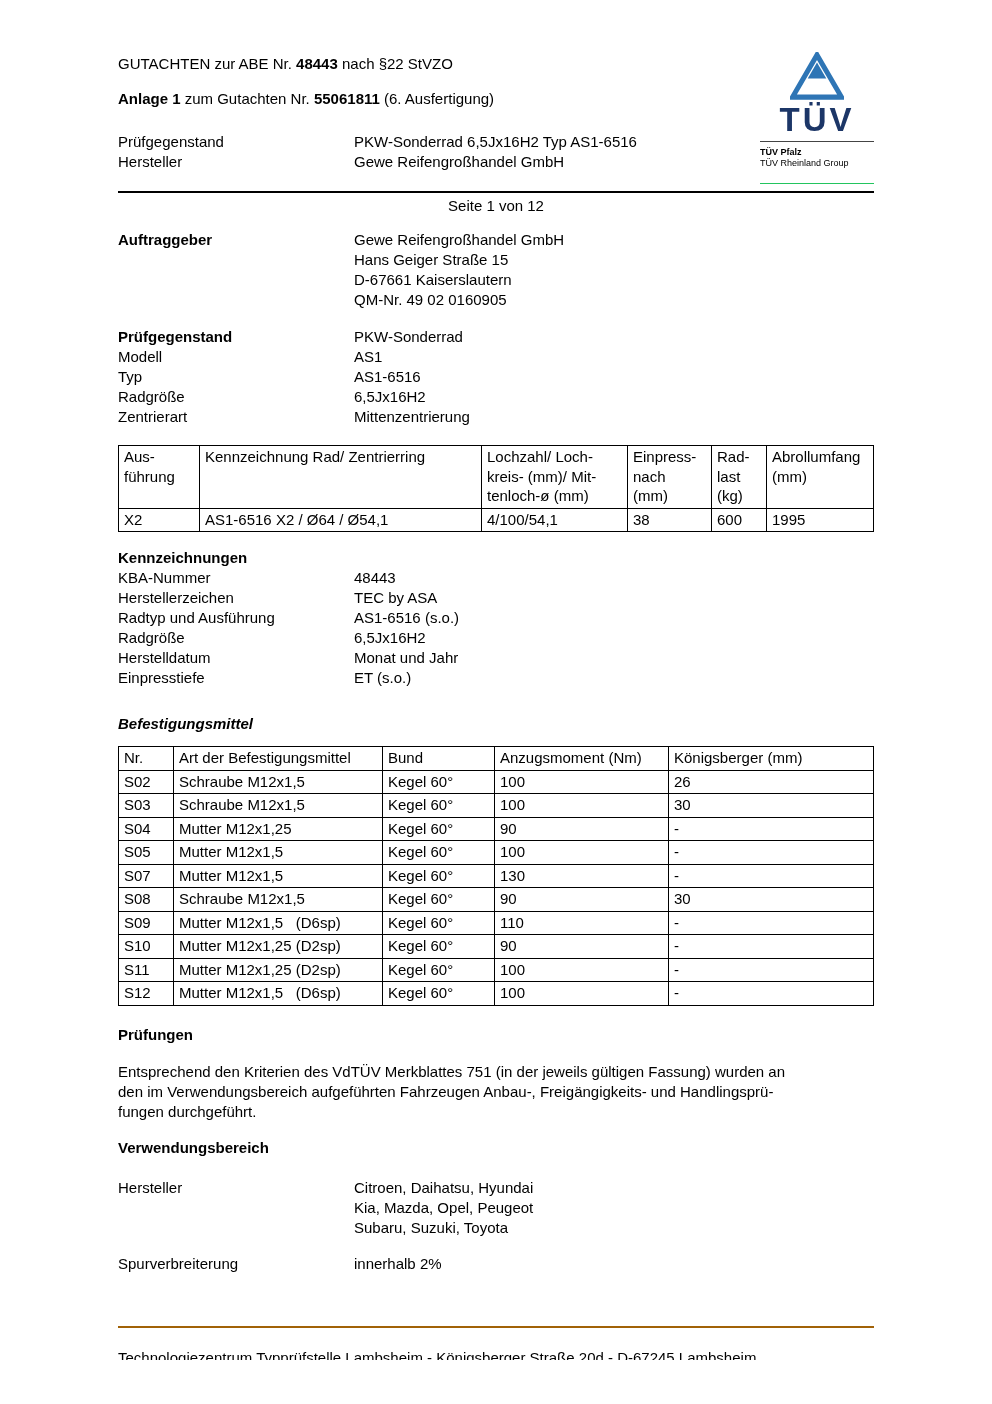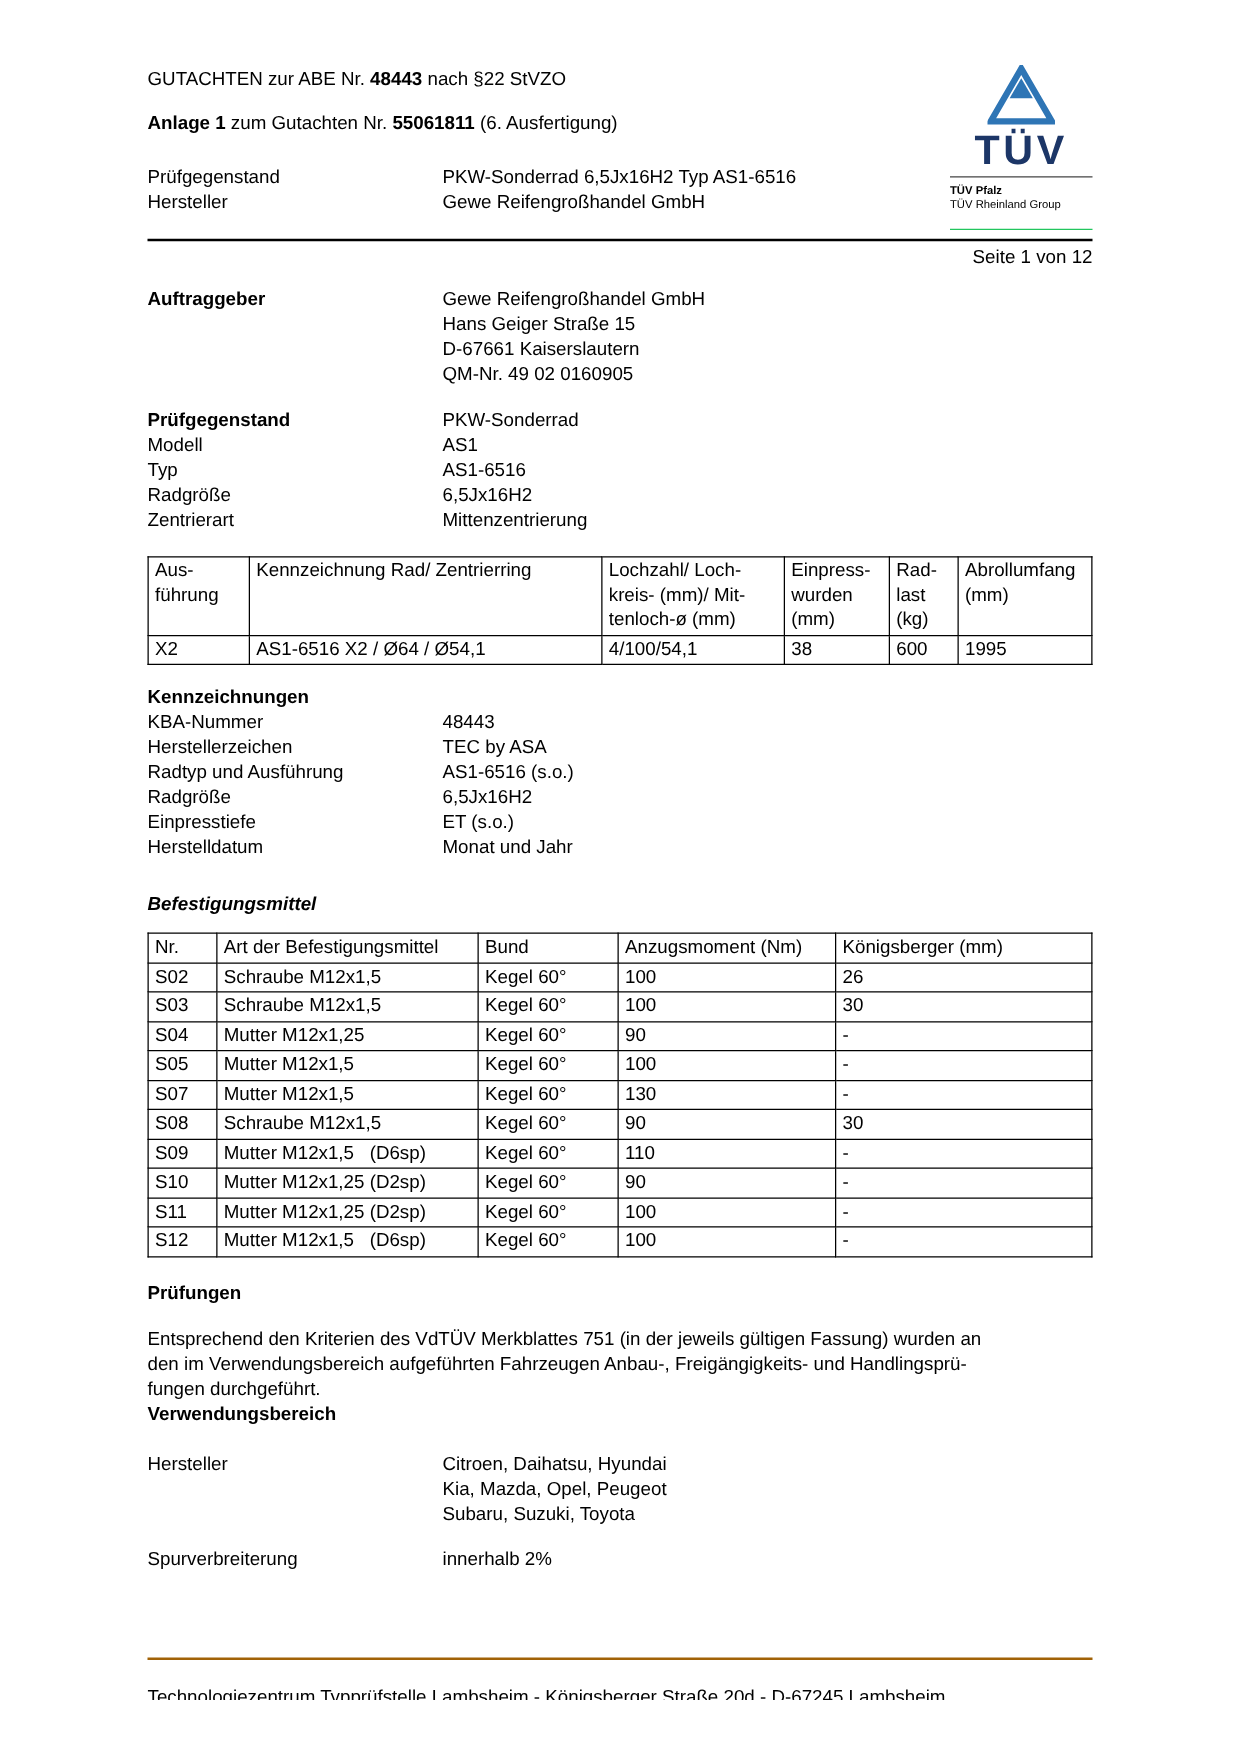--- a/index.html
+++ b/index.html
@@ -20,39 +20,39 @@
   .t1 { margin-bottom:15px; }
   .t2 { margin-bottom:23px; }
   .kv { display:flex; }
   .kv-label { width:236px; flex:0 0 236px; }
   .logo { width:114px; flex:0 0 114px; text-align:center; border-bottom:1px solid #22c55e; padding-bottom:14px; }
   .logo-tri { display:block; margin:2px auto 2px; }
   .logo-word { font-size:33px; line-height:36px; font-weight:bold; letter-spacing:3px; }
   .logo-rule { border-top:1px solid #444; margin-top:3px; }
   .logo-sub { text-align:left; font-size:9px; line-height:11px; margin-top:5px; }
   .main-rule { border-top:2px solid #000; margin-top:7px; }
-  .page-num { text-align:right; margin-top:3px; }
+  .page-num { text-align:center; margin-top:3px; }
   .sec-auftraggeber { margin-top:14px; }
   .sec-pruefgegenstand { margin-top:17px; }
   table { border-collapse:collapse; width:100%; table-layout:fixed; }
   th, td {
     border:1px solid #000;
     padding:1px 5px 2px 5px;
     text-align:left; vertical-align:top;
     font-weight:normal; font-size:15px; line-height:19.5px;
     overflow:hidden;
   }
   tbody td { white-space:pre-wrap; }
   .tbl-wheel { margin-top:18px; }
   .h-kennz { margin-top:16px; }
   .h-befest { margin-top:26px;font-style:italic; }
   .tbl-fast { margin-top:12px; }
   .h-pruef { margin-top:19px; }
   .par-pruef { margin-top:17px; }
-  .h-verw { }
+  .h-verw { margin-top:16px; }
   .row-hersteller { margin-top:20px; }
   .row-spur { margin-top:16px; }
   .footer {
     position:absolute; left:118px; right:118px; top:1326px;
     border-top:2px solid #a16207; padding-top:20px;
   }
 </style>
 </head>
 <body>
 
@@ -140,21 +140,21 @@
     </colgroup>
     <thead>
       <tr>
         <th class="pre">Aus-
 führung</th>
         <th class="pre">Kennzeichnung Rad/ Zentrierring</th>
         <th class="pre">Lochzahl/ Loch-
 kreis- (mm)/ Mit-
 tenloch-ø (mm)</th>
         <th class="pre">Einpress-
-wurden
+nach
 (mm)</th>
         <th class="pre">Rad-
 last
 (kg)</th>
         <th class="pre">Abrollumfang
 (mm)</th>
       </tr>
     </thead>
     <tbody>
       <tr>
@@ -181,26 +181,26 @@
     </div>
       <div class="kv">
       <div class="kv-label">Radtyp und Ausführung</div>
       <div>AS1-6516 (s.o.)</div>
     </div>
       <div class="kv">
       <div class="kv-label">Radgröße</div>
       <div>6,5Jx16H2</div>
     </div>
       <div class="kv">
+      <div class="kv-label">Herstelldatum</div>
+      <div>Monat und Jahr</div>
+    </div>
+      <div class="kv">
       <div class="kv-label">Einpresstiefe</div>
       <div>ET (s.o.)</div>
-    </div>
-      <div class="kv">
-      <div class="kv-label">Herstelldatum</div>
-      <div>Monat und Jahr</div>
     </div>
     </div>
 
   <div class="h-befest b">Befestigungsmittel</div>
   <table class="tbl-fast">
     <colgroup>
       <col style="width:55px">
         <col style="width:209px">
         <col style="width:112px">
       <col style="width:174px">

